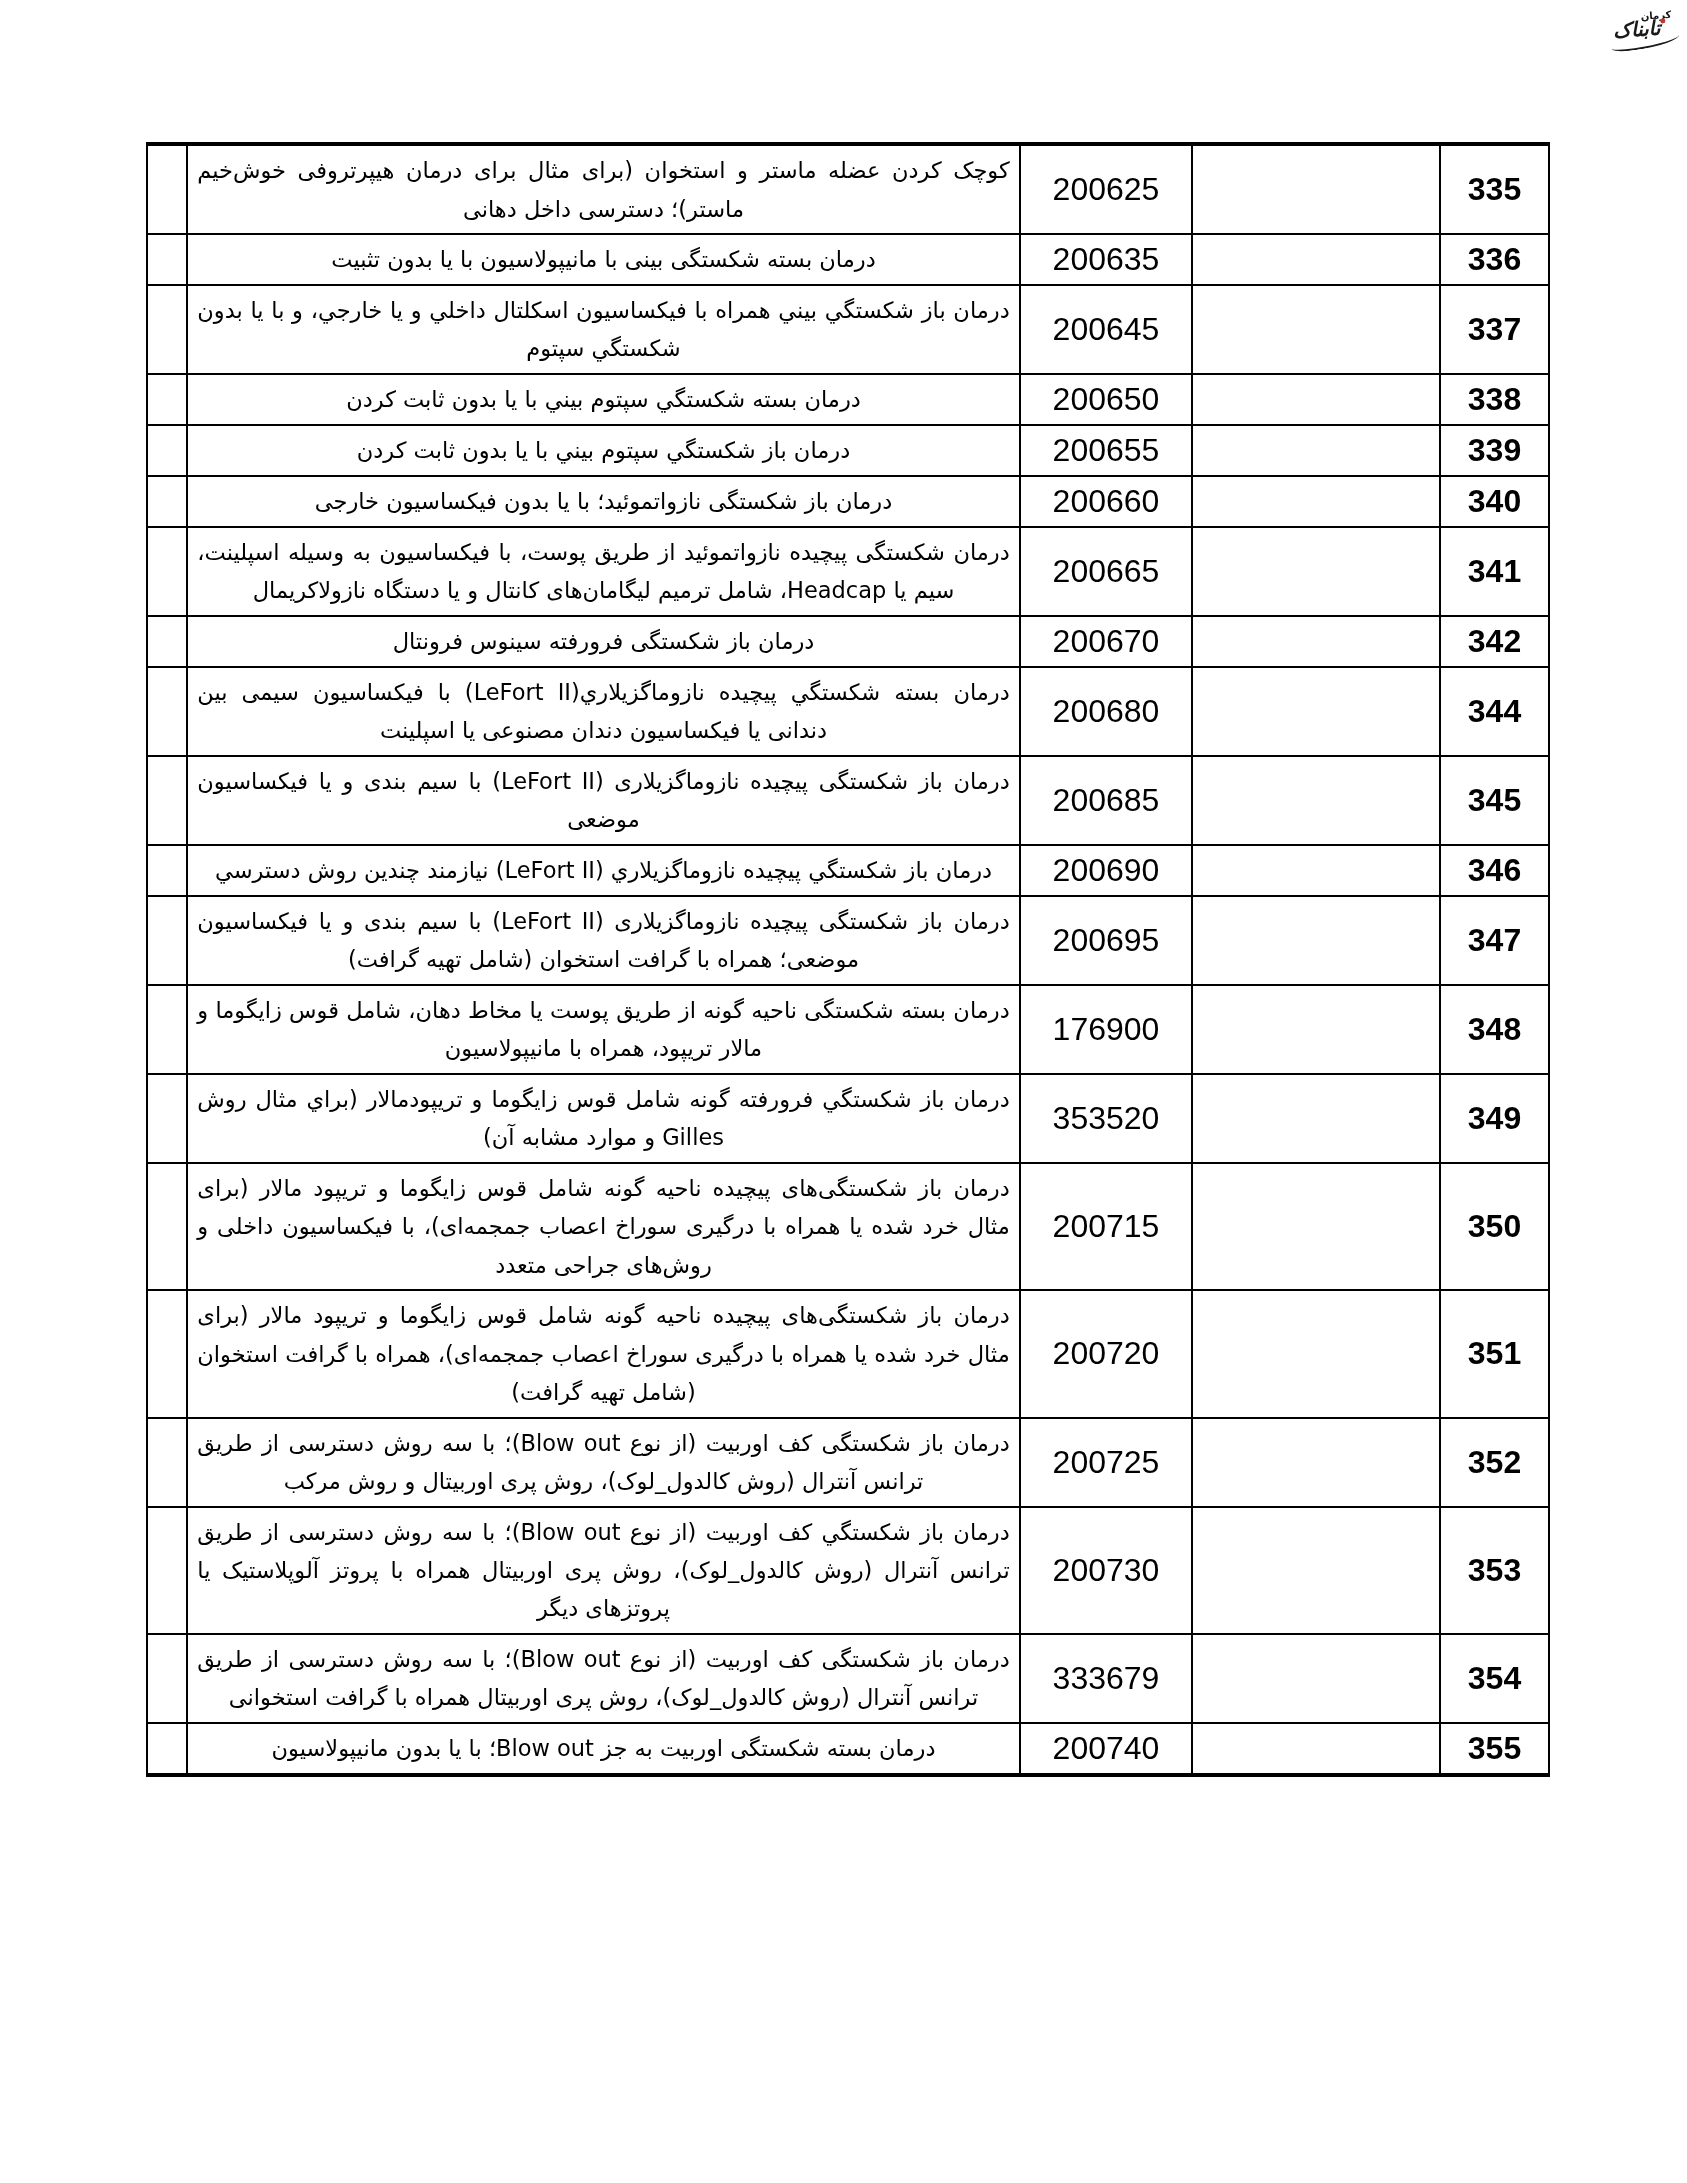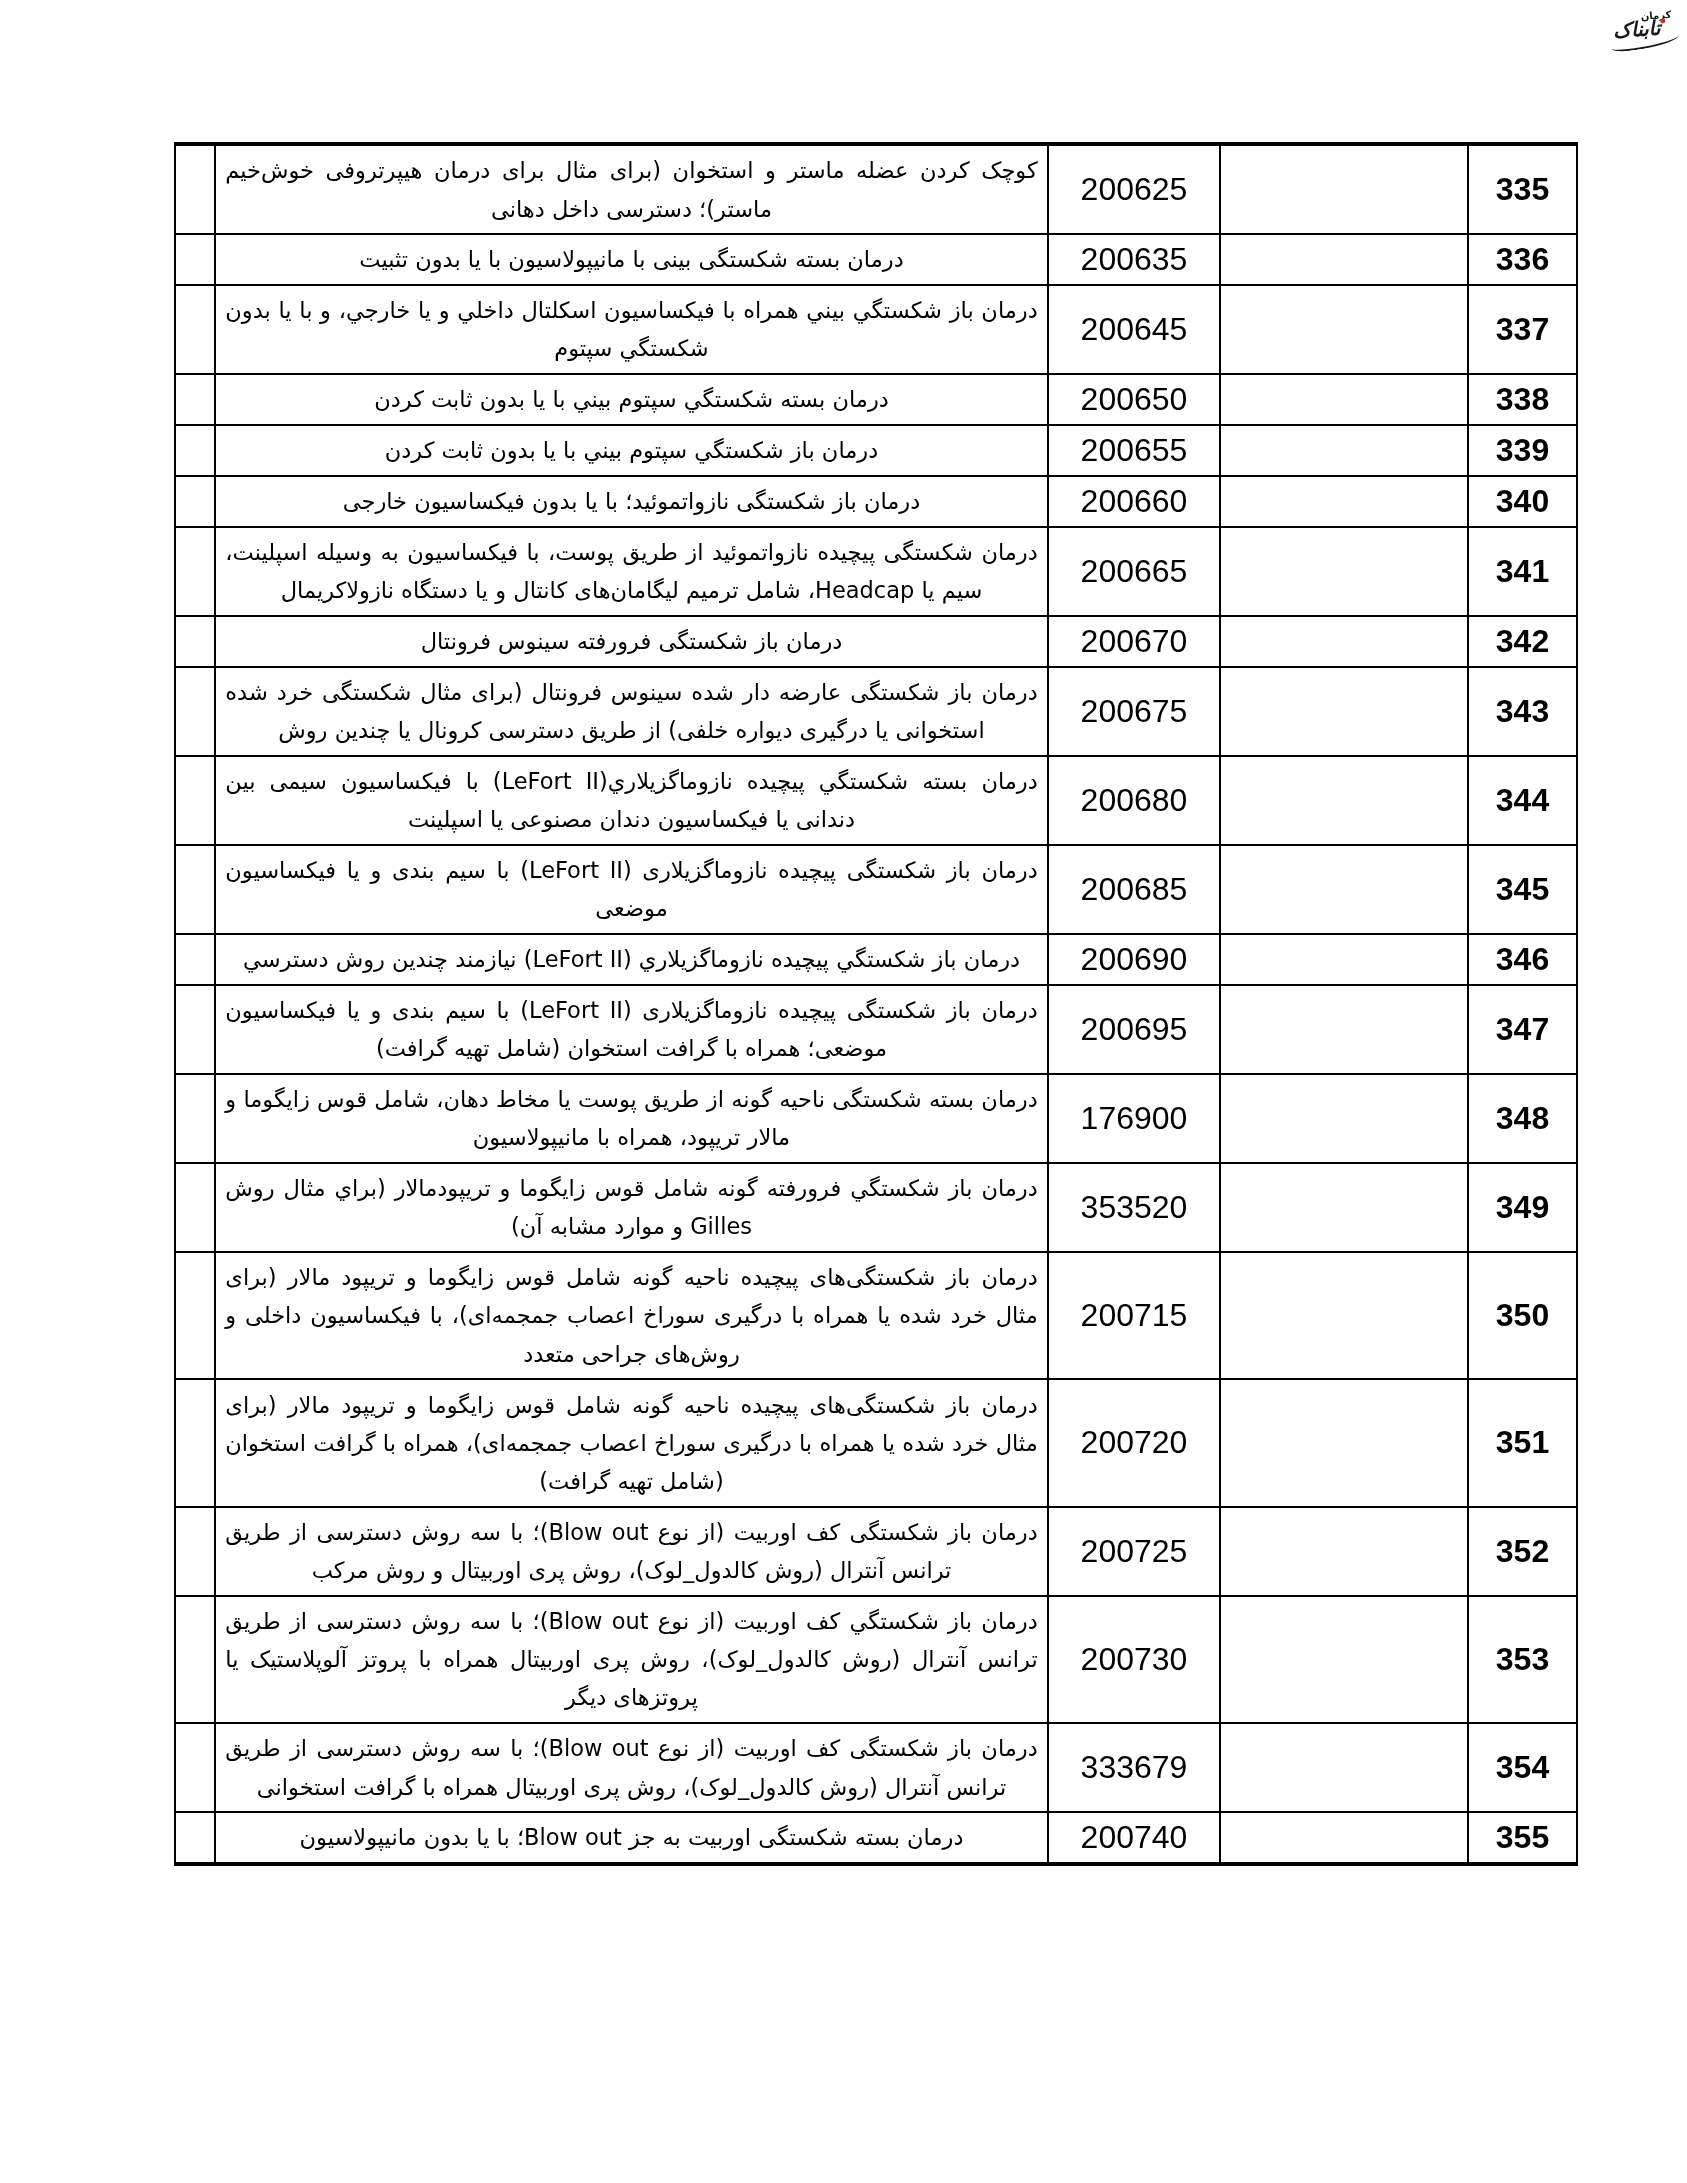--- a/index.html
+++ b/index.html
@@ -76,21 +76,20 @@
     top: 142px;
     width: 1403px;
     border-collapse: collapse;
     table-layout: fixed;
     background: #fff;
   }
   table.codes-table {
     border: 2.6px solid #000;
     border-top-width: 4.6px;
     border-bottom-width: 4.6px;
-    margin-left: 28px;
   }
   td {
     border-left: 2px solid #000;
     border-right: 2px solid #000;
     border-top: 2.6px solid #000;
     border-bottom: 2.6px solid #000;
     vertical-align: middle;
     background: #fff;
     overflow: hidden;
   }
@@ -196,27 +195,20 @@
         </tr>
         <tr>
           <td class="spacer"></td>
           <td class="desc flush">درمان باز شکستگی فرورفته سینوس فرونتال</td>
           <td class="code">200670</td>
           <td class="empty"></td>
           <td class="num">342</td>
         </tr>
         <tr>
           <td class="spacer"></td>
-          <td class="desc just">درمان باز شکستگی عارضه دار شده سینوس فرونتال (برای مثال شکستگی خرد شده استخوانی یا درگیری دیواره خلفی) از طریق دسترسی کرونال یا چندین روش</td>
-          <td class="code">200675</td>
-          <td class="empty"></td>
-          <td class="num">343</td>
-        </tr>
-        <tr>
-          <td class="spacer"></td>
           <td class="desc just">درمان بسته شکستگي پیچیده نازوماگزیلاري(LeFort II) با فیکساسیون سیمی بین دندانی یا فیکساسیون دندان مصنوعی یا اسپلینت</td>
           <td class="code">200680</td>
           <td class="empty"></td>
           <td class="num">344</td>
         </tr>
         <tr>
           <td class="spacer"></td>
           <td class="desc just">درمان باز شکستگی پیچیده نازوماگزیلاری (LeFort II) با سیم بندی و یا فیکساسیون موضعی</td>
           <td class="code">200685</td>
           <td class="empty"></td>

